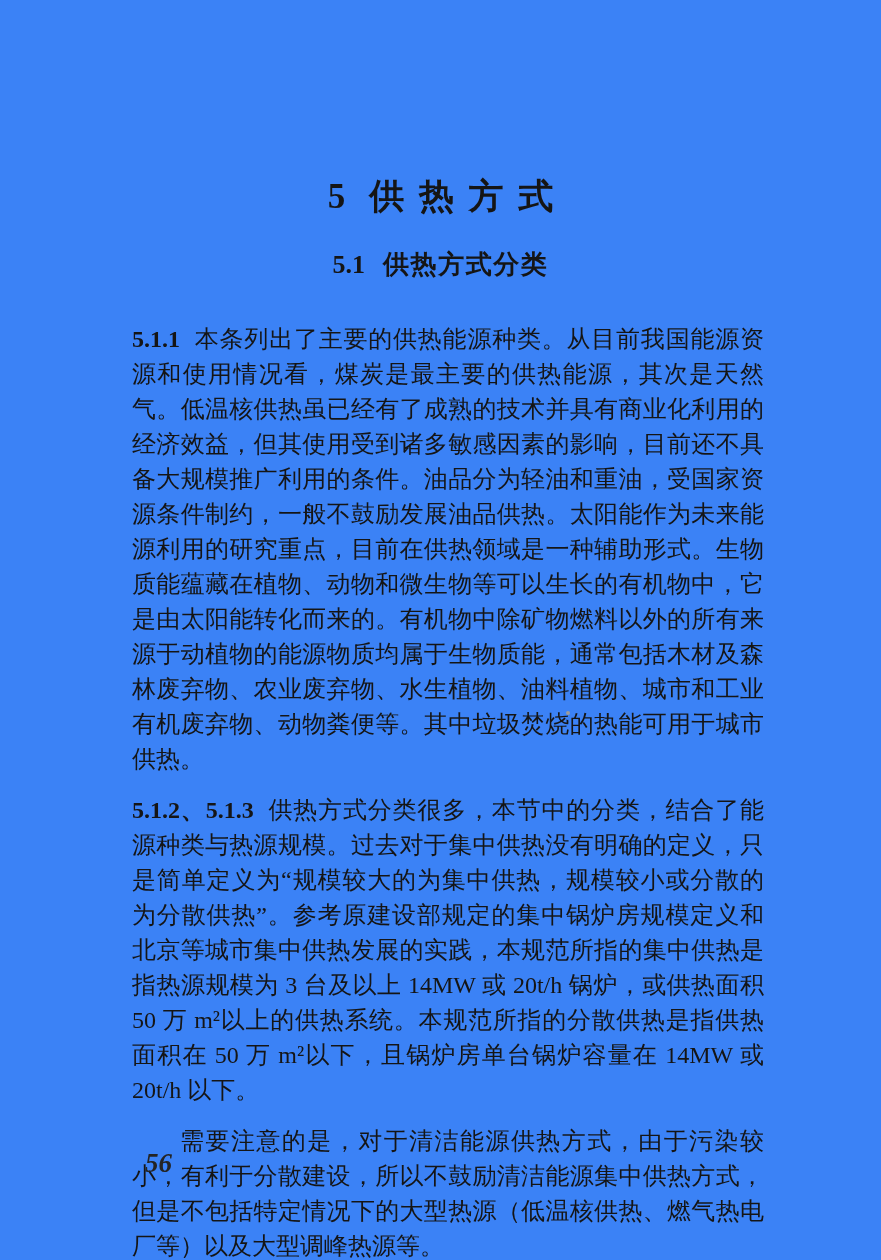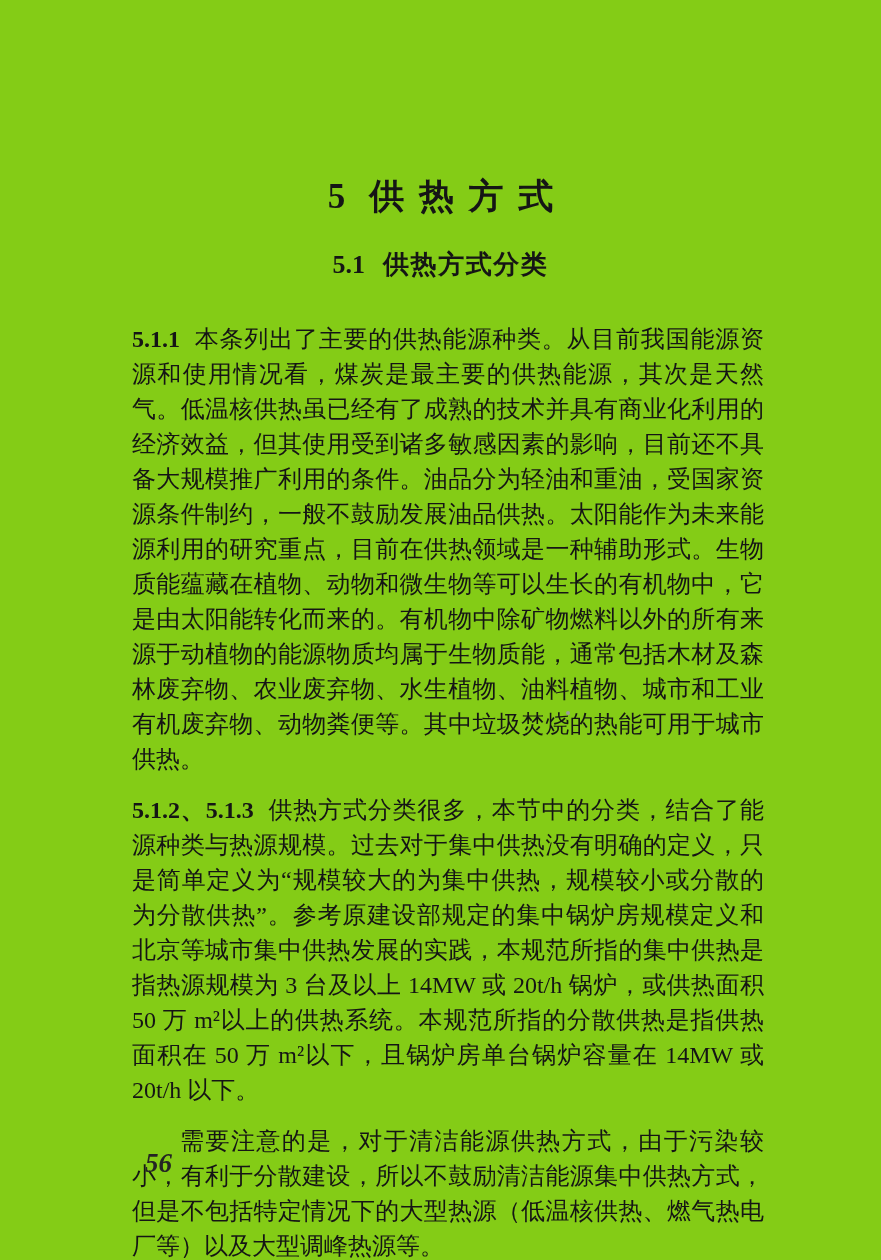--- a/index.html
+++ b/index.html
@@ -5,21 +5,21 @@
   html, body {
     margin: 0;
     padding: 0;
     background: #e8e8e8;
   }
   .page {
     position: relative;
     width: 881px;
     height: 1260px;
     margin: 0 auto;
-    background: #84cc16;
+    background: #3b82f6;
     color: #151515;
     font-family: "Liberation Serif", "DejaVu Serif", serif;
     overflow: hidden;
   }
   .chapter {
     position: absolute;
     top: 176px;
     left: 0;
     width: 100%;
     margin: 0;

